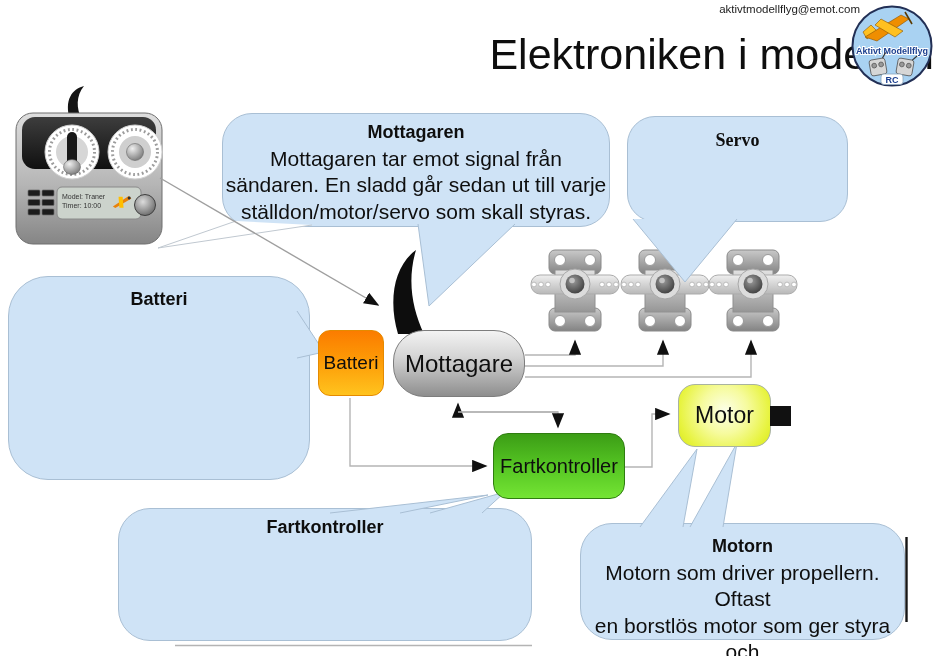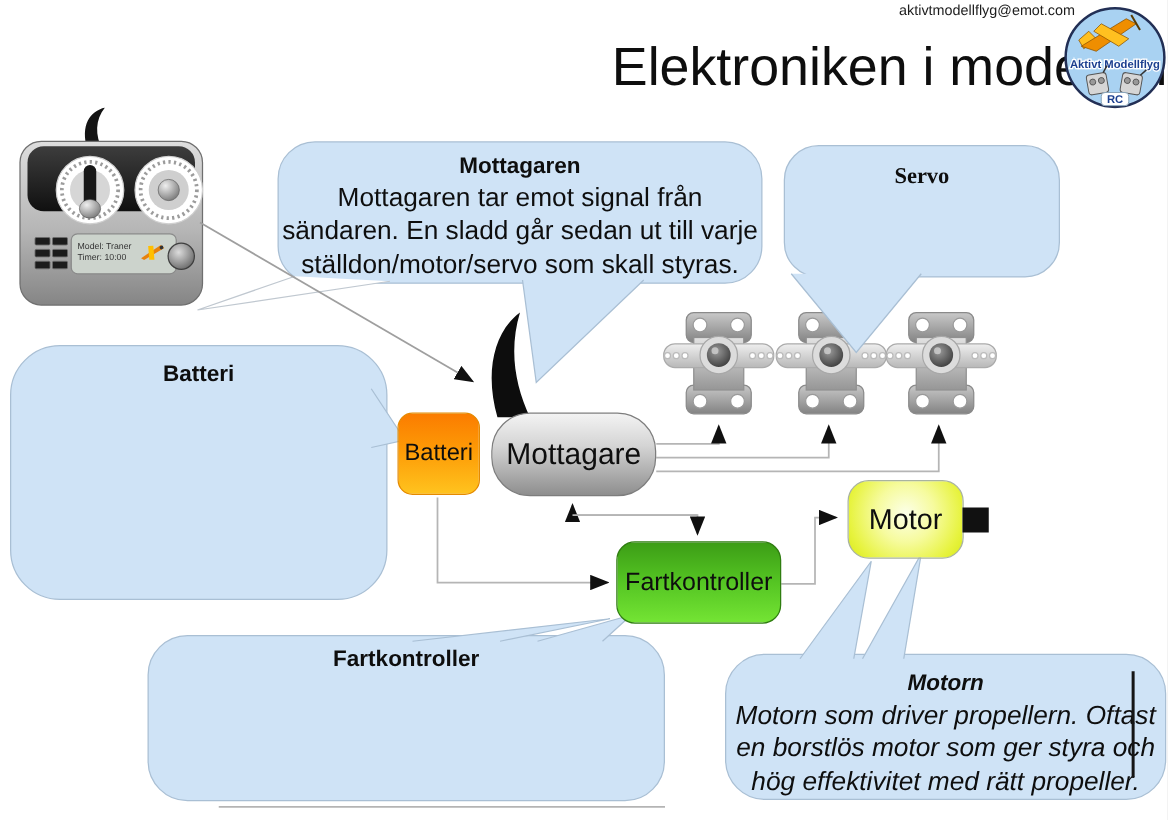--- a/index.html
+++ b/index.html
@@ -14,21 +14,21 @@
   #email{top:3px;right:74px;font-size:11.5px;color:#1c1c1c;z-index:6;}
   
   .bubble{background:#cfe3f6;border:1px solid #a9bfd4;text-align:center;z-index:1;
           box-sizing:border-box;}
   .bubble .b-title{font-weight:bold;font-size:18px;line-height:1.2;margin-bottom:2px;}
   .bubble .b-body{font-size:21px;line-height:1.26;white-space:pre-line;}
   #bubble-mottagaren{left:222px;top:113px;width:388px;height:114px;border-radius:30px;padding-top:8px;text-align:center;}
   #bubble-servo{left:627px;top:116px;width:221px;height:106px;border-radius:28px;padding-top:13px;font-family:Liberation Serif, serif;}
   #bubble-batteri{left:8px;top:276px;width:302px;height:204px;border-radius:40px;padding-top:12px;}
   #bubble-fartkontroller{left:118px;top:508px;width:414px;height:133px;border-radius:32px;padding-top:8px;}
-  #bubble-motorn{left:580px;top:523px;width:353px;height:117px;border-radius:32px;padding-top:12px;font-style:italic;}
+  #bubble-motorn{left:580px;top:523px;width:325px;height:117px;border-radius:32px;padding-top:12px;}
   
   .block{display:flex;align-items:center;justify-content:center;z-index:4;box-sizing:border-box;}
   #block-batteri{left:318px;top:330px;width:66px;height:66px;border-radius:12px;font-size:19px;
      background:linear-gradient(180deg,#fb7c00 0%,#fd9a06 45%,#ffc31e 100%);
      border:1px solid #e58a00;}
   #block-mottagare{left:393px;top:330px;width:132px;height:67px;border-radius:31px;font-size:24px;
      background:linear-gradient(180deg,#f3f3f3 0%,#d4d4d4 40%,#8e8e8e 100%);
      border:1px solid #7d7d7d;}
   #block-fartkontroller{left:493px;top:433px;width:132px;height:66px;border-radius:15px;font-size:20px;
      background:linear-gradient(180deg,#3c9d16 0%,#55c523 50%,#74e434 100%);

